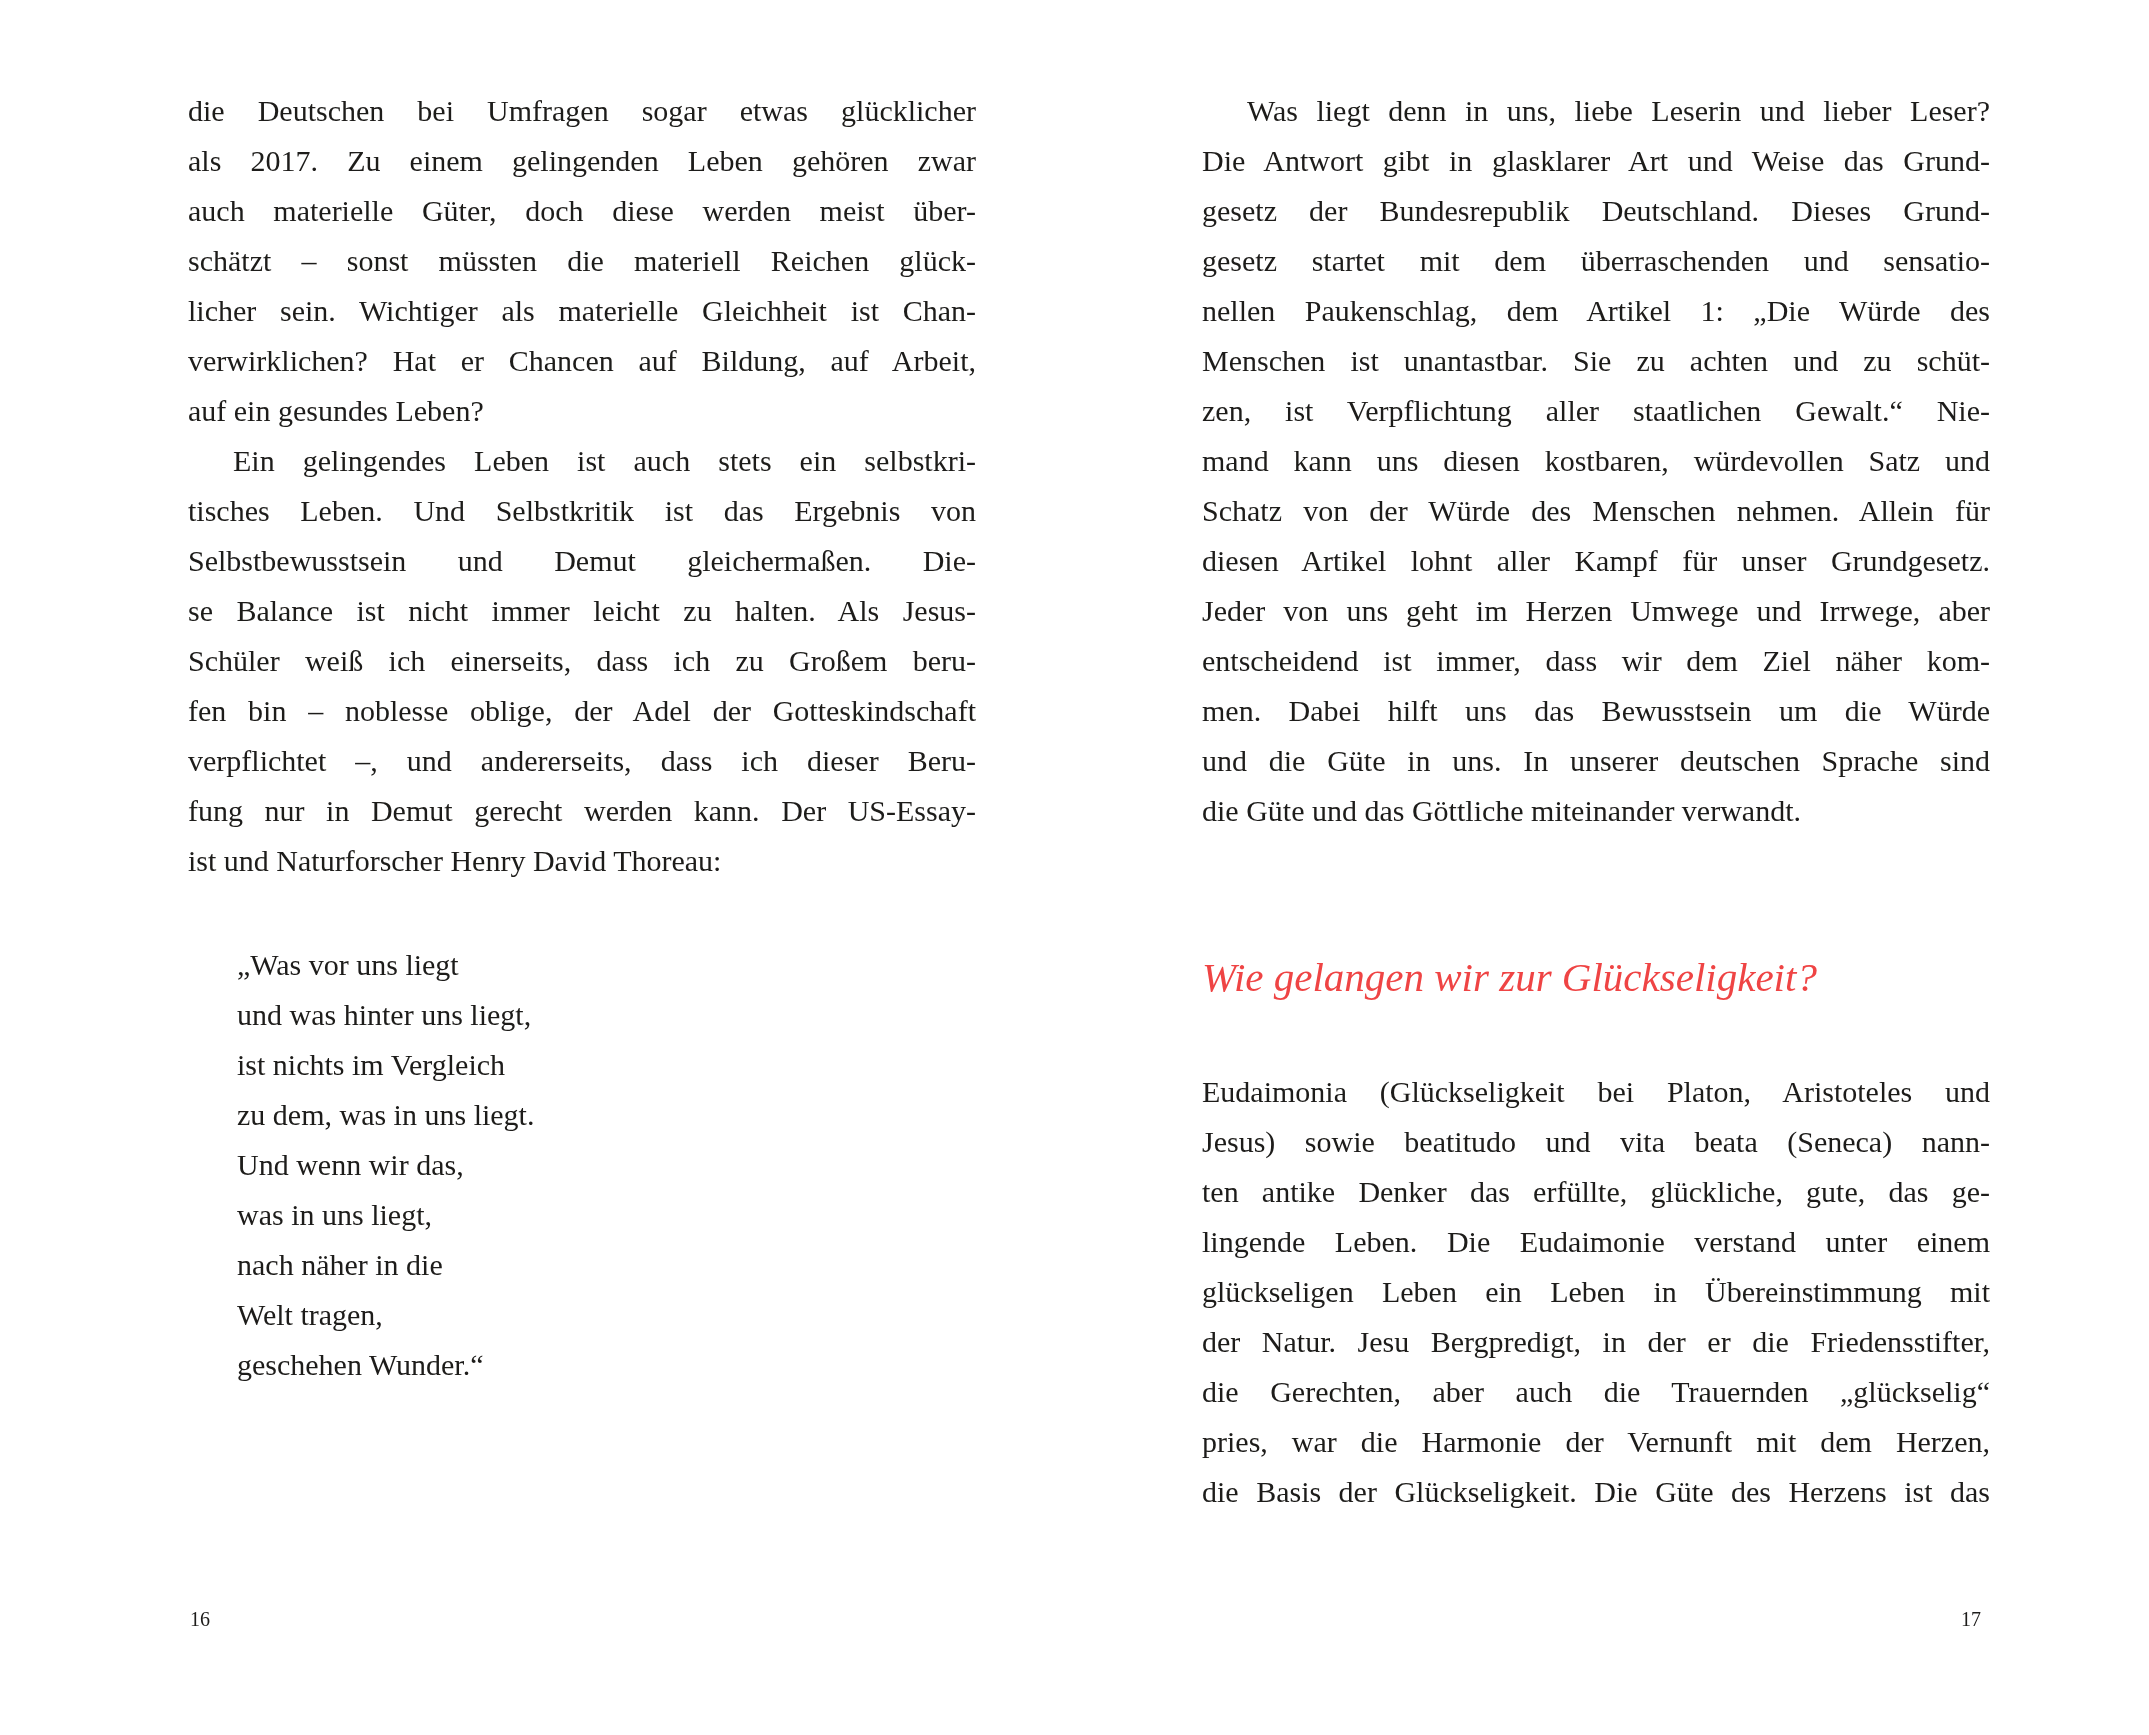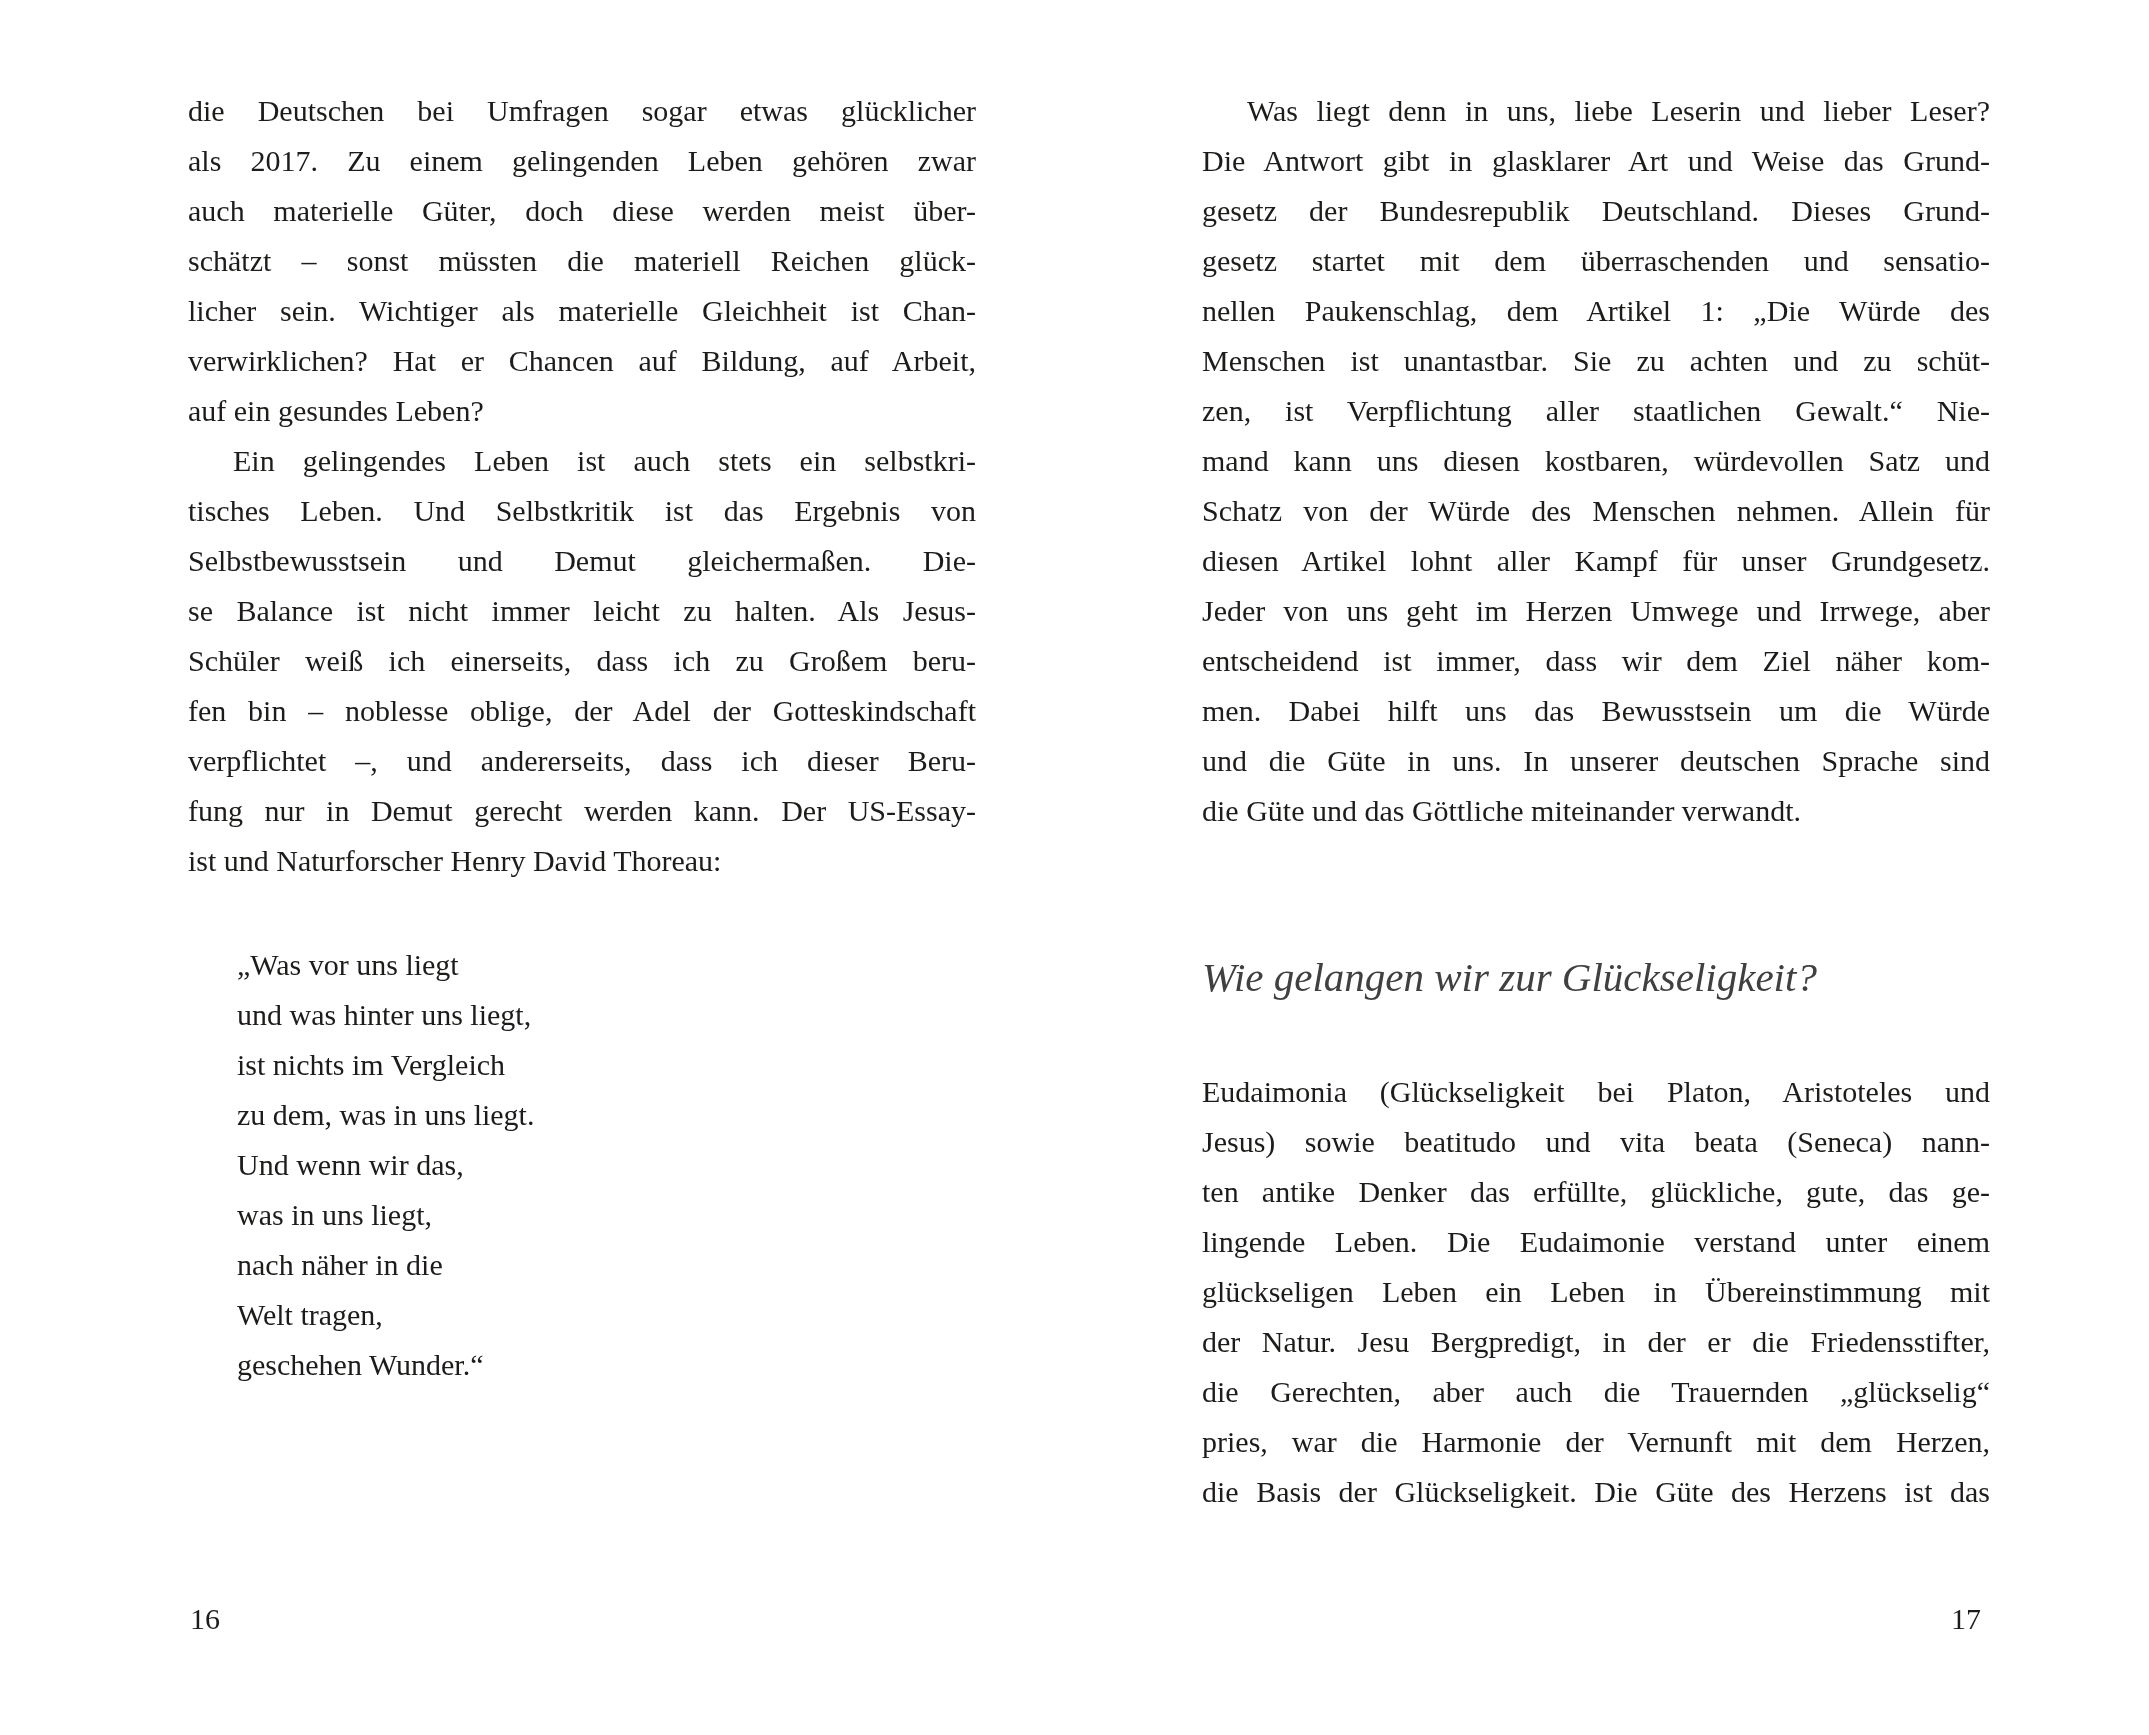--- a/index.html
+++ b/index.html
@@ -52,27 +52,27 @@
     text-align: left;
     text-align-last: left;
   }
 
   .section-heading {
     margin: 115px 0 64px 0;
     font-size: 41px;
     line-height: 52px;
     font-style: italic;
     font-weight: normal;
-    color: #404040;
+    color: #ef4444;
   }
 
   .page-number {
     position: absolute;
     top: 1603px;
-    font-size: 30px;
+    font-size: 20px;
     line-height: 32px;
     color: #1d1c1a;
   }
   .page-number-left { left: 190px; }
   .page-number-right { right: 168px; text-align: left; }
 </style>
 </head>
 <body>
 
 <div class="spread">

